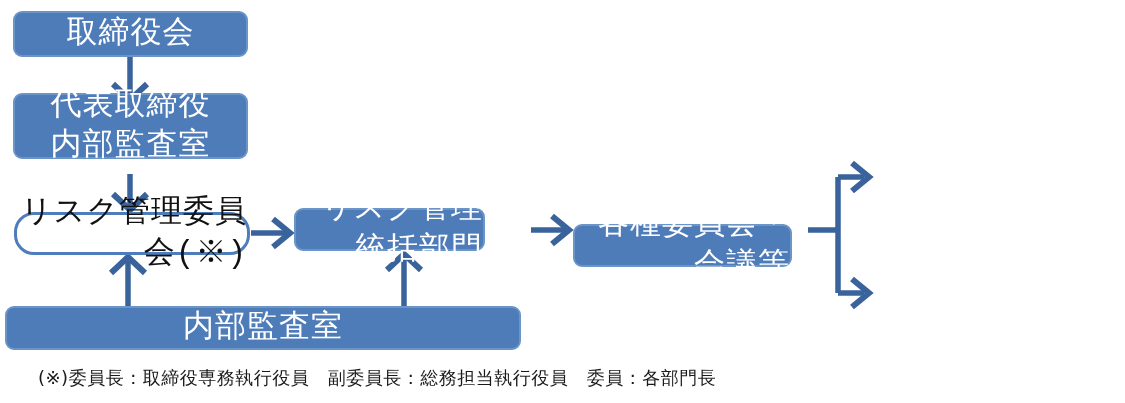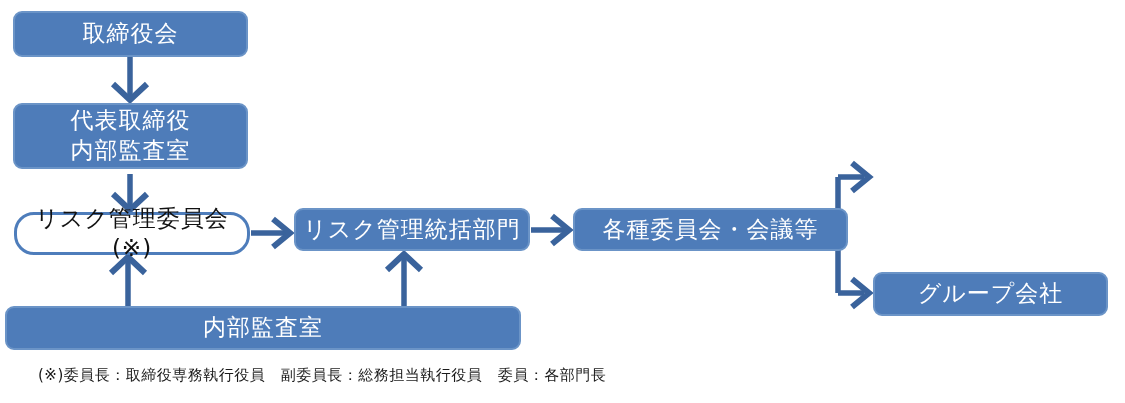--- a/index.html
+++ b/index.html
@@ -18,24 +18,25 @@
   .node {
     position: absolute;
     box-sizing: border-box;
     background: #4e7cb9;
     border: 2px solid #6b94c7;
     border-radius: 9px;
     color: #ffffff;
     display: flex;
     align-items: center;
     justify-content: center;
-    text-align: center;
-    font-size: 23px;
+    text-align: right;
+    font-size: 31px;
     line-height: 1.3;
     letter-spacing: 1px;
+    font-family: Liberation Mono, monospace;
   }
   .node--outline {
     background: #ffffff;
     border: 3px solid #4e7dbb;
     border-radius: 20px;
     color: #111111;
   }
   .node--two-line {
     flex-direction: column;
   }
@@ -48,21 +49,21 @@
   .connector-layer path {
     fill: none;
     stroke: #3a639c;
   }
   .stem { stroke-width: 5.5px; }
   .chev { stroke-width: 6px; stroke-linejoin: miter; }
   .footnote {
     position: absolute;
     left: 38px;
     top: 366px;
-    font-size: 15px;
+    font-size: 18px;
     color: #1a1a1a;
     white-space: nowrap;
     letter-spacing: 0.5px;
   }
 </style>
 </head>
 <body>
 
 <div class="canvas">
 
@@ -95,41 +96,38 @@
     <g>
       <path class="stem" d="M404 306 V256"></path>
       <path class="chev" d="M387 270 L404 254 L421 270"></path>
     </g>
   </svg>
 
   <div class="node" style="left:13px; top:11px; width:235px; height:46px;">
     <span>取締役会</span>
   </div>
 
-  <div class="node node--two-line" style="left:13px; top:103px; width:235px; height:66px;">
+  <div class="node node--two-line" style="left:13px; top:93px; width:235px; height:66px;">
     <span>代表取締役</span>
     <span>内部監査室</span>
   </div>
 
   <div class="node node--outline" style="left:14px; top:212px; width:236px; height:43px;">
     <span>リスク管理委員会(※)</span>
   </div>
 
-  <div class="node" style="left:294px; top:208px; width:236px; height:43px;">
+  <div class="node" style="left:294px; top:208px; width:191px; height:43px;">
     <span>リスク管理統括部門</span>
   </div>
 
-  <div class="node" style="left:573px; top:208px; width:275px; height:43px;">
+  <div class="node" style="left:573px; top:224px; width:219px; height:43px;">
     <span>各種委員会・会議等</span>
   </div>
 
 
-  <div class="node" style="left:873px; top:272px; width:235px; height:44px;">
-    <span>グループ会社</span>
-  </div>
 
   <div class="node" style="left:5px; top:306px; width:516px; height:44px;">
     <span>内部監査室</span>
   </div>
 
   <div class="footnote">(※)委員長：取締役専務執行役員　副委員長：総務担当執行役員　委員：各部門長</div>
 
 </div>
 
 </body></html>

